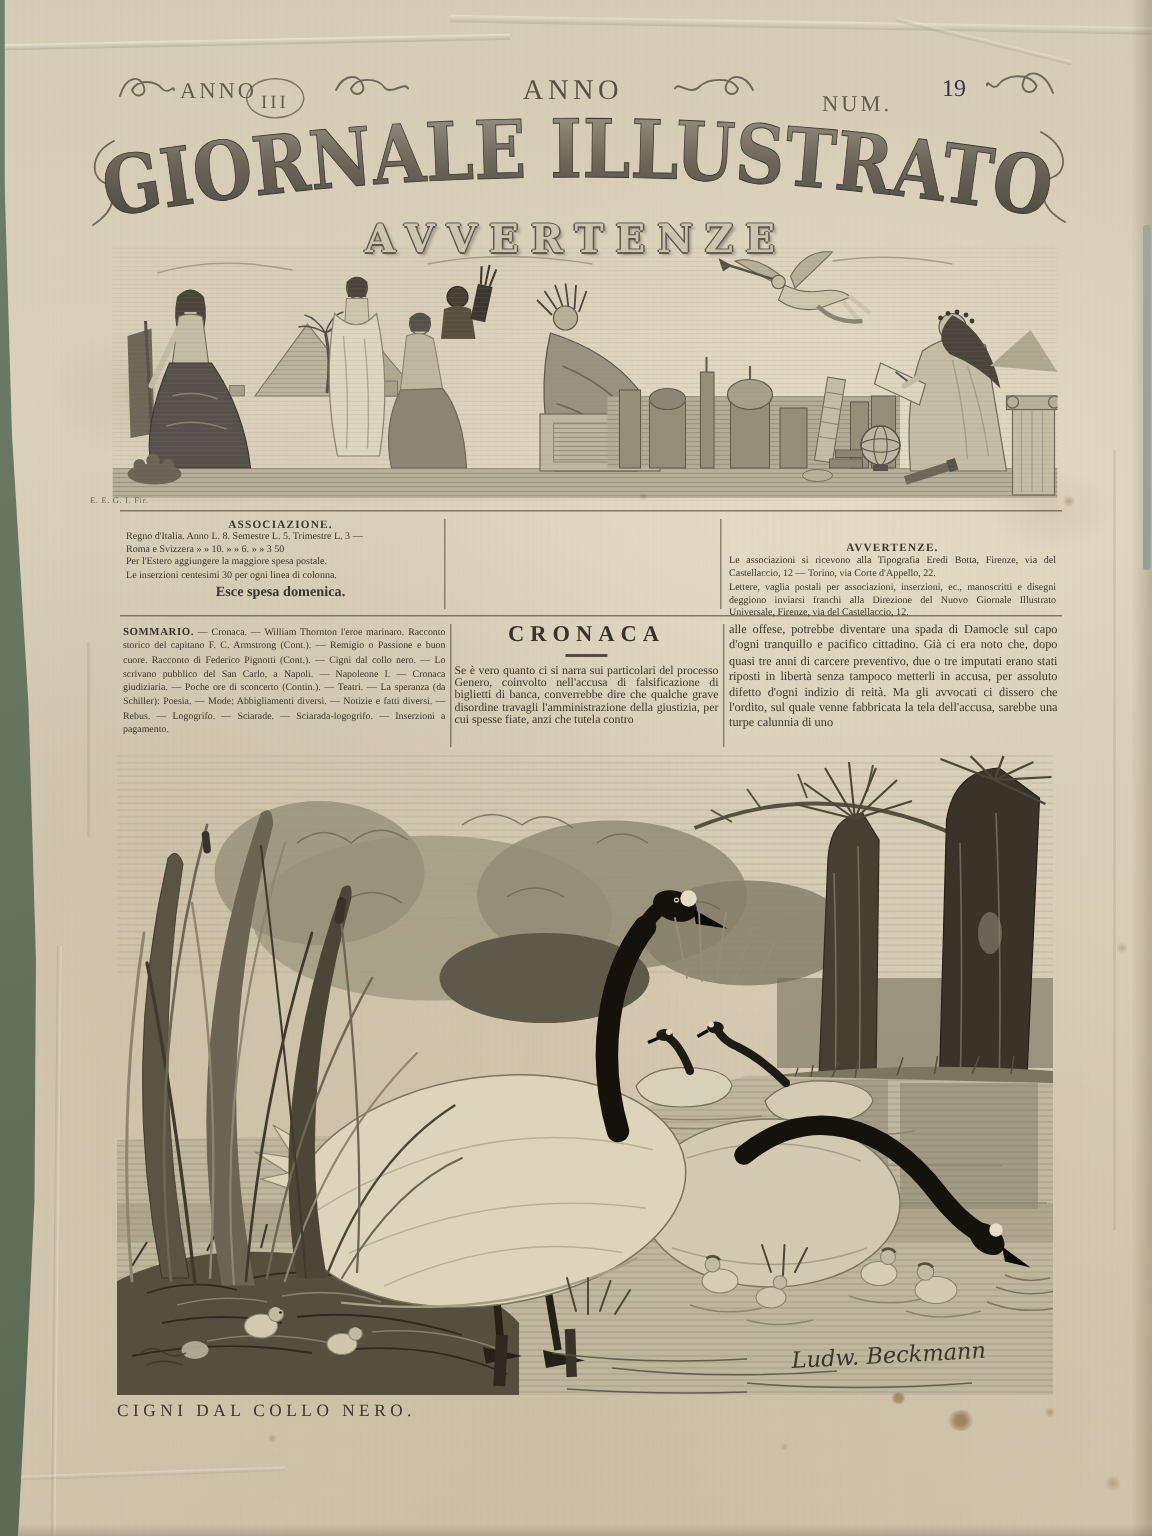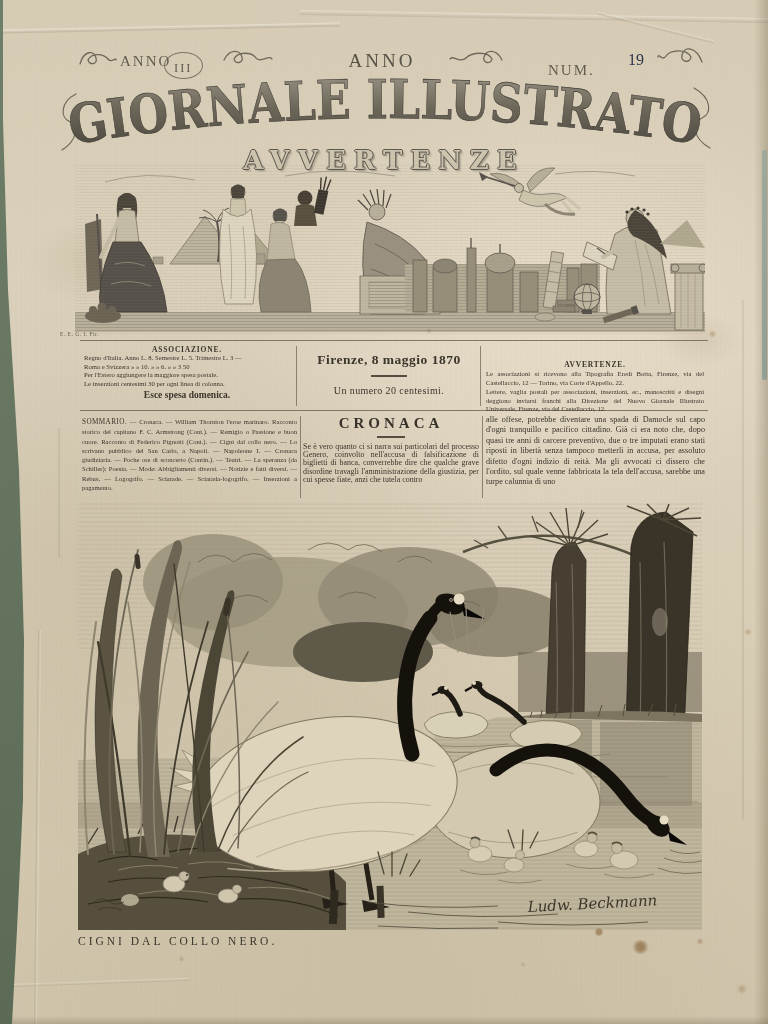--- a/index.html
+++ b/index.html
@@ -80,21 +80,21 @@
   .assoc .ft{font-size:9.5px;font-weight:bold;margin-top:2px;}
   .issue{position:absolute;left:302px;top:352px;width:174px;text-align:center;}
   .issue .date{font-size:13.5px;font-weight:bold;letter-spacing:.5px;}
   .issue .mini{width:36px;height:2px;background:#544e40;margin:7px auto 8px;}
   .issue .price{font-size:10px;letter-spacing:.4px;}
   .avv{position:absolute;left:486px;top:360px;width:218px;}
   .avv .hd{text-align:center;}
   .avv .pg{font-size:6.7px;line-height:8.5px;text-align:justify;margin-top:1px;}
 
   .sommario{position:absolute;left:82px;top:417px;width:215px;font-size:6.6px;line-height:9.3px;text-align:justify;}
-  .sommario .lab{font-weight:normal;font-size:7.2px;letter-spacing:.4px;}
+  .sommario .lab{font-weight:bold;font-size:7.2px;letter-spacing:.4px;}
   .cronaca{position:absolute;left:303px;top:415px;width:176px;}
   .cronaca .tt{text-align:center;font-size:15px;font-weight:bold;letter-spacing:4px;color:#37322a;}
   .cronaca .mini{width:28px;height:1.5px;background:#544e40;margin:4px auto 5px;}
   .cronaca .pg{font-size:7.9px;line-height:8.4px;text-align:justify;}
   .colright{position:absolute;left:486px;top:415px;width:219px;font-size:8.2px;line-height:10.4px;text-align:justify;}
 
   .swan-eng{position:absolute;left:78px;top:502px;width:624px;height:428px;}
   .caption{position:absolute;left:78px;top:935px;width:624px;text-align:left;
     font-size:11.5px;letter-spacing:3px;font-weight:normal;color:#3b362c;}
 </style>
@@ -304,25 +304,20 @@
     <div class="vd d3"></div>
     <div class="vd d4"></div>
 
     <div class="assoc">
       <div class="hd">ASSOCIAZIONE.</div>
       <div class="ln">Regno d'Italia. Anno L. 8.  Semestre L. 5.  Trimestre L. 3 —</div>
       <div class="ln">Roma e Svizzera   »   » 10.    »   » 6.    »   » 3 50</div>
       <div class="ln">Per l'Estero aggiungere la maggiore spesa postale.</div>
       <div class="ln">Le inserzioni centesimi 30 per ogni linea di colonna.</div>
       <div class="ft">Esce spesa domenica.</div>
-    </div>
-    <div class="issue">
-      <div class="date">Firenze, 8 maggio 1870</div>
-      <div class="mini"></div>
-      <div class="price">Un numero 20 centesimi.</div>
     </div>
     <div class="avv">
       <div class="hd">AVVERTENZE.</div>
       <div class="pg">Le associazioni si ricevono alla Tipografia Eredi Botta, Firenze, via del Castellaccio, 12 — Torino, via Corte d'Appello, 22.</div>
       <div class="pg">Lettere, vaglia postali per associazioni, inserzioni, ec., manoscritti e disegni deggiono inviarsi franchi alla Direzione del Nuovo Giornale Illustrato Universale, Firenze, via del Castellaccio, 12.</div>
     </div>
 
     <div class="sommario"><span class="lab">SOMMARIO.</span><span> — Cronaca. — William Thornton l'eroe marinaro. Racconto storico del capitano F. C. Armstrong (Cont.). — Remigio o Passione e buon cuore. Racconto di Federico Pignotti (Cont.). — Cigni dal collo nero. — Lo scrivano pubblico del San Carlo, a Napoli. — Napoleone I. — Cronaca giudiziaria. — Poche ore di sconcerto (Contin.). — Teatri. — La speranza (da Schiller): Poesia. — Mode: Abbigliamenti diversi. — Notizie e fatti diversi. — Rebus. — Logogrifo. — Sciarade. — Sciarada-logogrifo. — Inserzioni a pagamento.</span></div>
     <div class="cronaca">
       <div class="tt">CRONACA</div>

